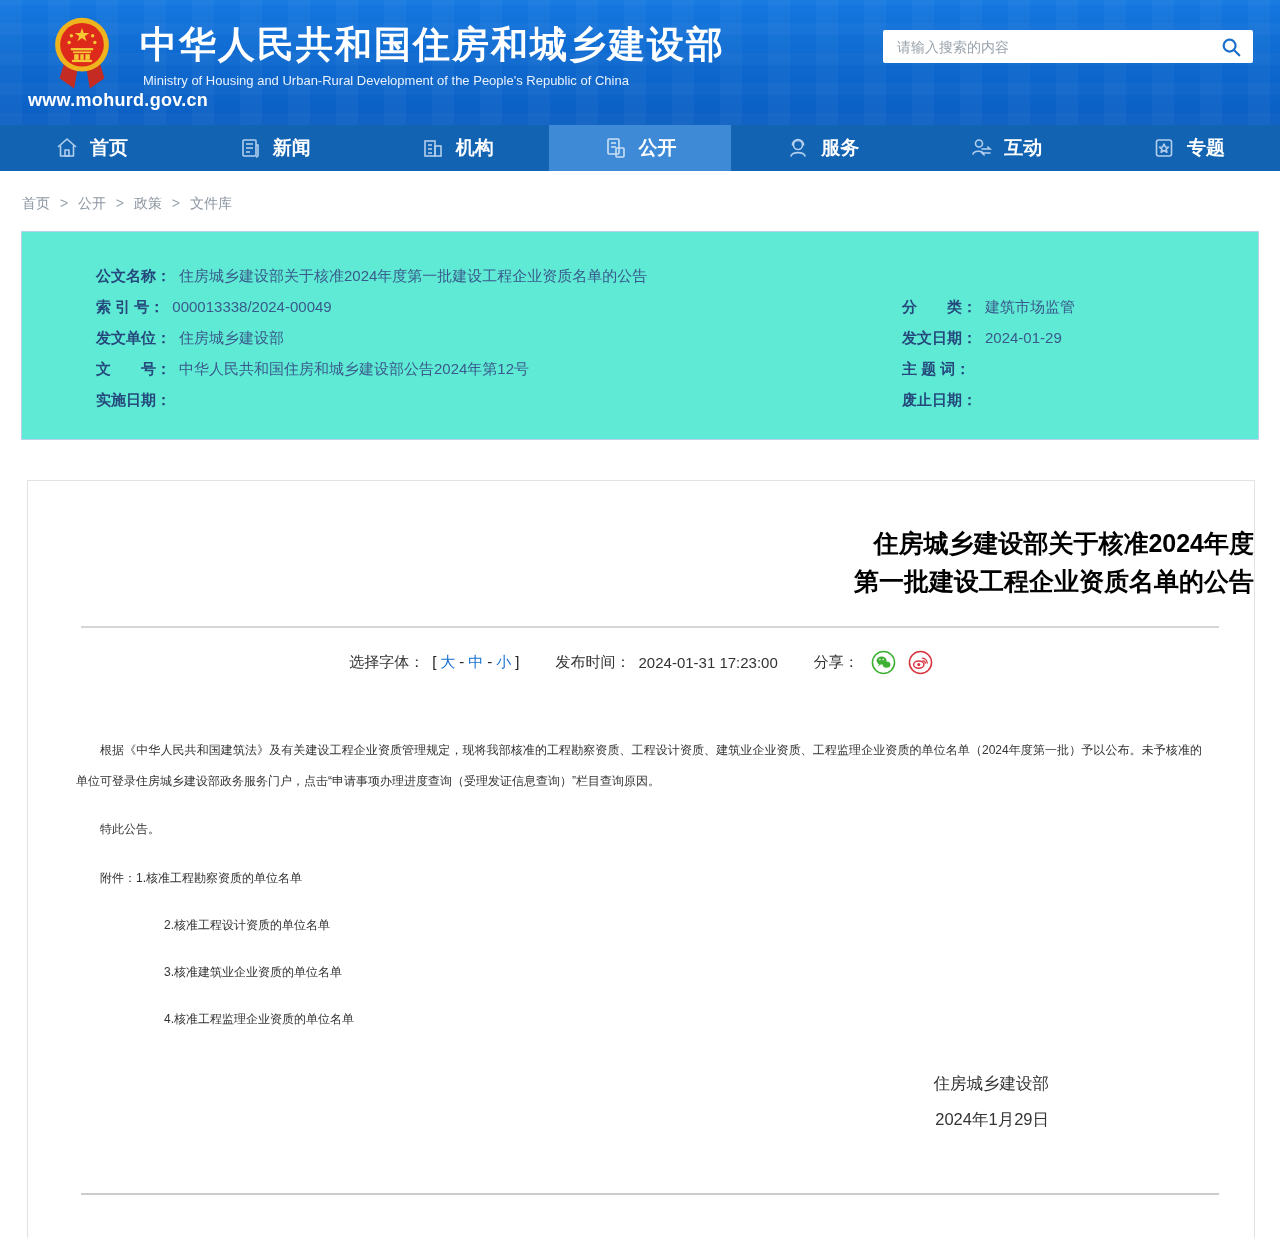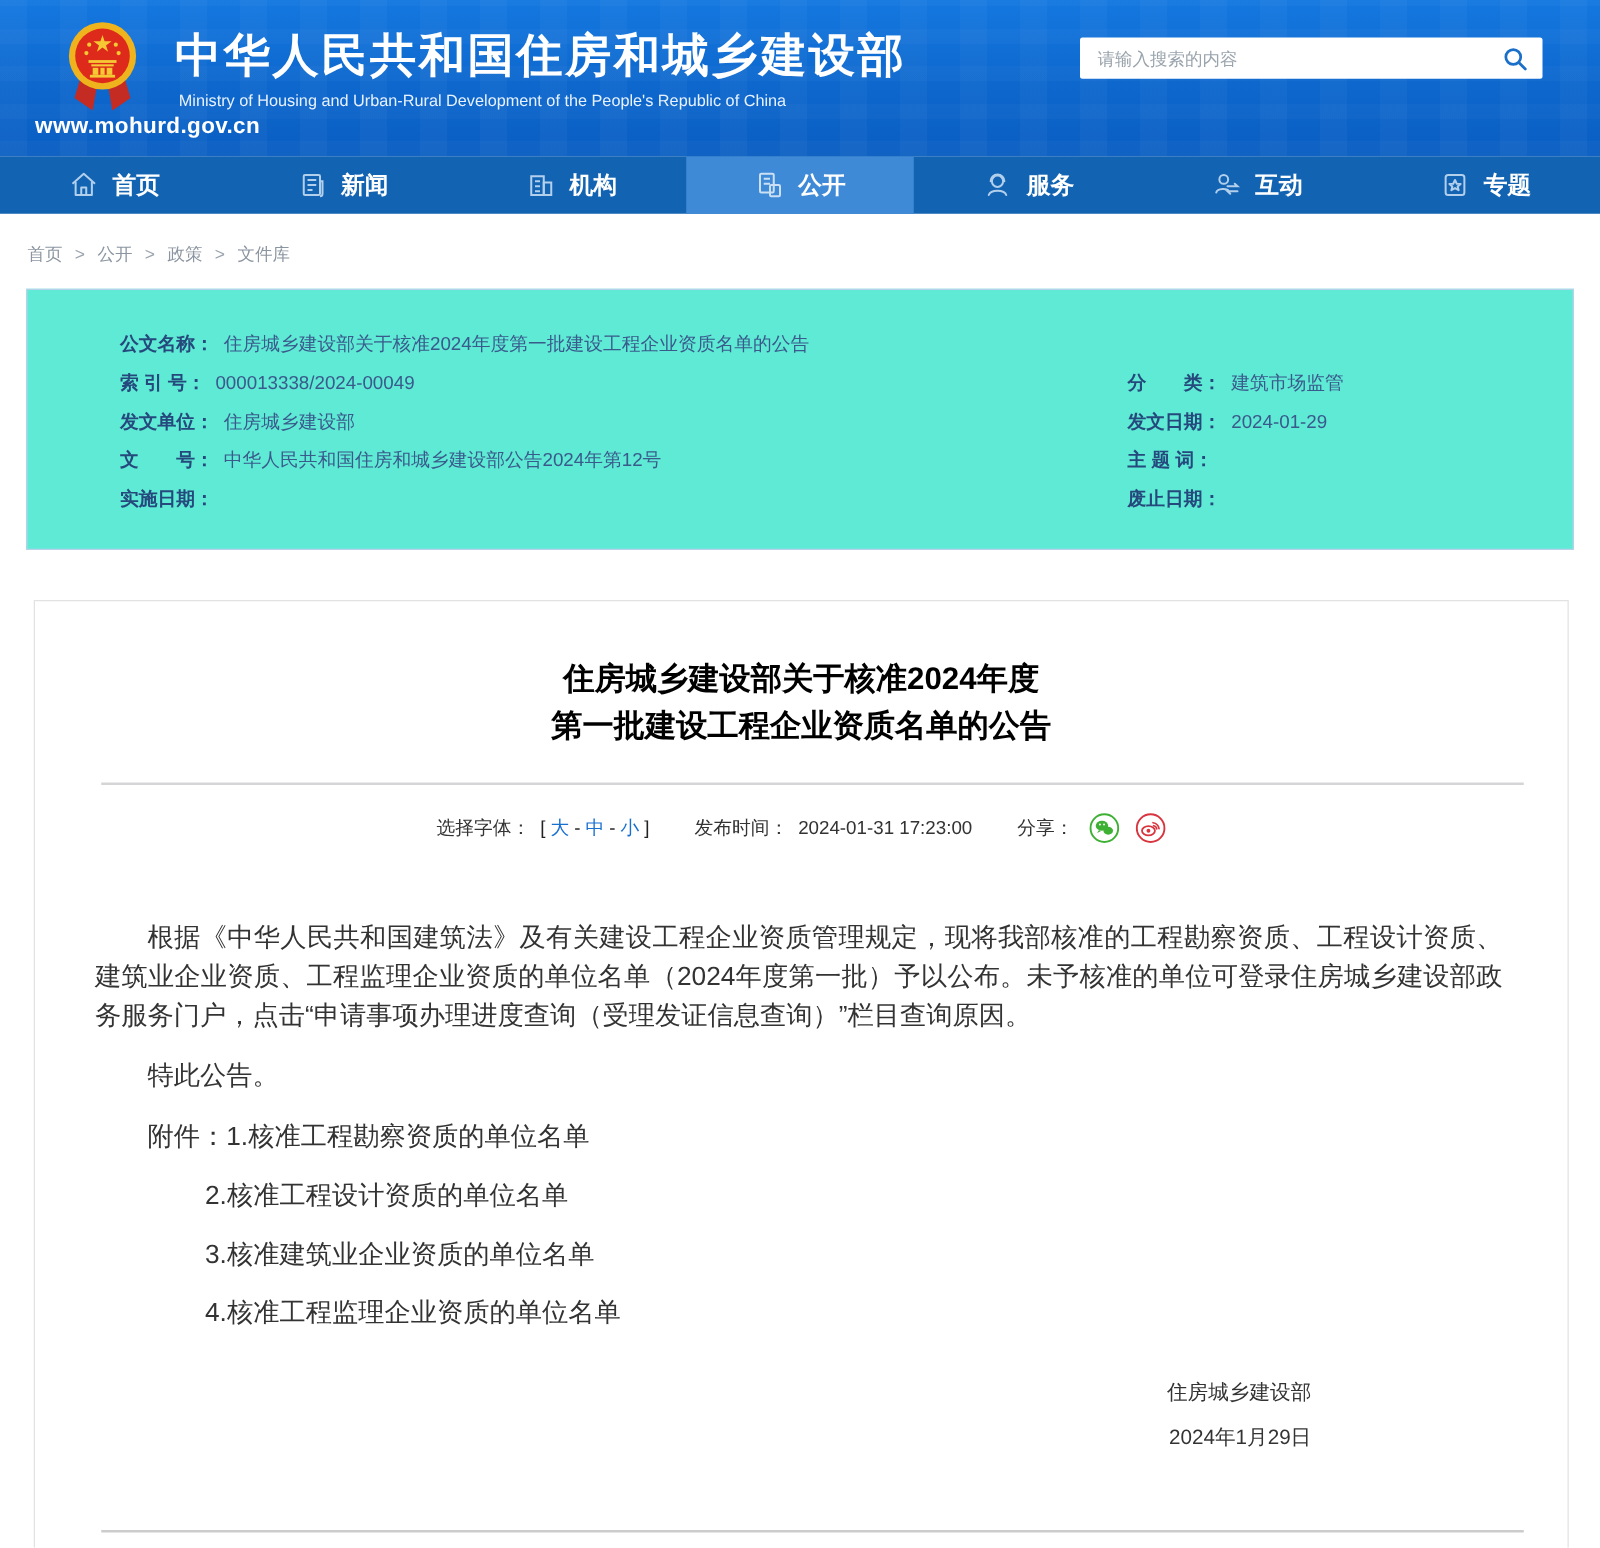--- a/index.html
+++ b/index.html
@@ -14,21 +14,21 @@
       repeating-linear-gradient(90deg, rgba(255,255,255,0.03) 0 22px, transparent 22px 48px),
       repeating-linear-gradient(0deg, rgba(255,255,255,0.025) 0 12px, transparent 12px 30px);
     pointer-events:none; }
   .emblem { position:absolute; left:54px; top:9px; width:56px; height:86px; z-index:2; }
   .site-url { position:absolute; left:28px; top:90px; color:#fff; font-weight:bold;
     font-size:18px; z-index:2; letter-spacing:0.3px; }
   .site-title { position:absolute; left:140px; top:20px; color:#fff; font-weight:bold;
     font-size:37px; letter-spacing:2px; z-index:2; }
   .site-subtitle { position:absolute; left:143px; top:73px; color:#e8f2ff;
     font-size:13px; z-index:2; }
-  .search-box { position:absolute; right:46px; top:30px; width:370px; height:33px;
+  .search-box { position:absolute; right:27px; top:30px; width:370px; height:33px;
     background:#fff; border-radius:2px; display:flex; align-items:center; z-index:2; }
   .search-box input { flex:1; border:none; outline:none; padding:0 10px 0 14px;
     font-size:14px; color:#333; font-family:inherit; background:transparent; }
   .search-box input::placeholder { color:#9aa4ad; }
   .search-btn { width:44px; height:33px; display:flex; align-items:center;
     justify-content:center; cursor:pointer; background:transparent; border:none; }
 
   
   .nav { display:flex; height:46px; background:#1263b2; }
   .nav-item { flex:1; display:flex; align-items:center; justify-content:center;
@@ -47,32 +47,32 @@
   .doc-row { display:flex; line-height:31px; font-size:15px; }
   .doc-cell { display:flex; }
   .doc-cell.c1 { flex:0 0 806px; }
   .doc-cell.c2 { flex:1; }
   .doc-label { font-weight:bold; color:#25497c; white-space:pre; }
   .doc-value { color:#3a5a8c; margin-left:8px; }
 
   
   .content-box { margin:40px auto 0 27px; width:1228px; border:1px solid #e2e2e2;
     background:#fff; min-height:760px; padding-bottom:40px; }
-  .article-title { margin-top:43px; text-align:center; font-size:25px;
+  .article-title { margin-top:43px; text-align:right; font-size:25px;
     font-weight:bold; color:#000; line-height:38px; }
   .title-divider { height:2px; background:#d5d5d8; margin:26px 35px 0 53px; }
   .article-meta { margin-top:22px; text-align:center; font-size:15px; color:#333;
     display:flex; align-items:center; justify-content:center; gap:8px; }
   .font-links { color:#222; }
   .font-link { color:#176fd0; cursor:pointer; margin:0 4px; text-decoration:none; }
   .meta-label { margin-left:28px; }
   .meta-label.first { margin-left:0; }
   .share-icon { display:inline-flex; width:25px; height:25px; margin-left:4px;
     vertical-align:middle; cursor:pointer; }
-  .article-body { margin:60px 52px 0 48px; font-size:21px; line-height:31px;
+  .article-body { margin:60px 52px 0 48px; font-size:12px; line-height:31px;
     color:#333; text-align:justify; }
   .indent { text-indent:2em; }
   .notice { margin-top:17px; }
   .attach-block { margin-top:18px; }
   .attach-first { text-indent:2em; }
   .attach-item { margin-left:88px; margin-top:16px; }
   .signature { margin-top:30px; padding-right:205px; text-align:right;
     font-size:16.5px; color:#333; line-height:36px; }
   .bottom-divider { height:2px; background:#cccccc; margin:56px 35px 0 53px; }
 </style>

